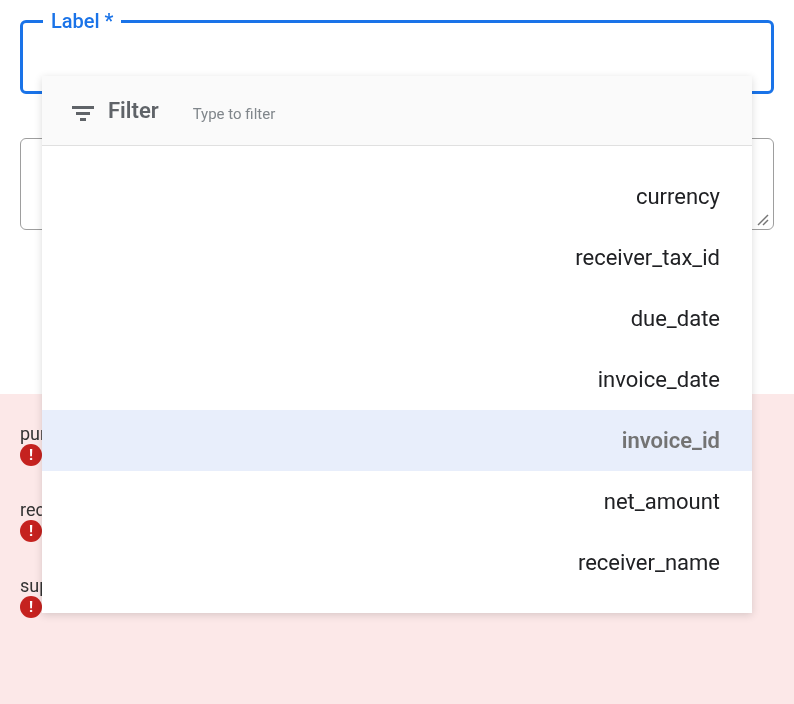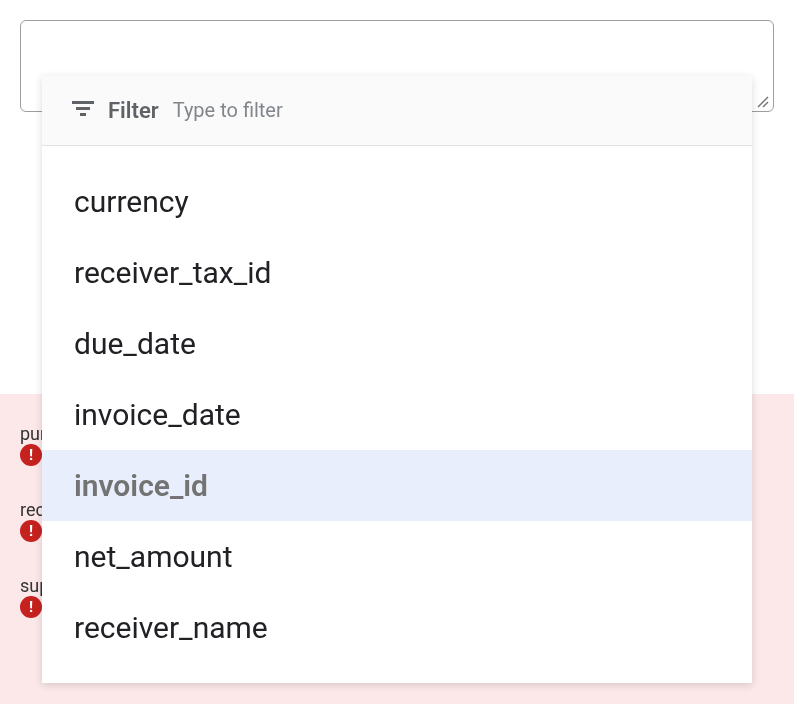--- a/index.html
+++ b/index.html
@@ -109,21 +109,21 @@
       top: 76px;
       left: 42px;
       right: 42px;
       background: #fff;
       box-shadow: 0 2px 8px rgba(0,0,0,0.15);
       z-index: 10;
     }
     
     .filter-row {
       display: flex;
-      align-items: flex-start;
+      align-items: flex-end;
       padding: 22px 30px;
       gap: 14px;
       border-bottom: 1px solid #e0e0e0;
       background: #fafafa;
     }
     
     .filter-icon {
       width: 22px;
       height: 20px;
       display: flex;
@@ -143,45 +143,50 @@
     .filter-icon span:nth-child(2) { width: 14px; }
     .filter-icon span:nth-child(3) { width: 6px; }
     
     .filter-label {
       font-weight: 600;
       font-size: 22px;
       color: #5f6368;
     }
     
     .filter-placeholder {
-      font-size: 20px;
+      font-size: 15px;
       color: #80868b;
+      margin-left: 20px;
     }
     
     .dropdown-list {
       padding: 20px 0;
     }
     
     .dropdown-item {
       padding: 18px 32px;
-      font-size: 30px;
+      font-size: 22px;
       color: #202124;
       cursor: pointer;
+      text-align: right;
     }
     
     .dropdown-item.selected {
       background: #e8eefb;
       color: #737373;
       font-weight: 600;
     }
   </style>
 </head>
 <body>
 
 <div class="main-container">
+  <div class="label-field">
+    <span class="label-text">Label *</span>
+  </div>
 
   <div class="textarea-box">
     <div class="resize-handle">
       <svg viewBox="0 0 14 14">
         <line x1="2" y1="12" x2="12" y2="2" stroke="#757575" stroke-width="1.5"></line>
         <line x1="7" y1="12" x2="12" y2="7" stroke="#757575" stroke-width="1.5"></line>
       </svg>
     </div>
   </div>
 </div>

